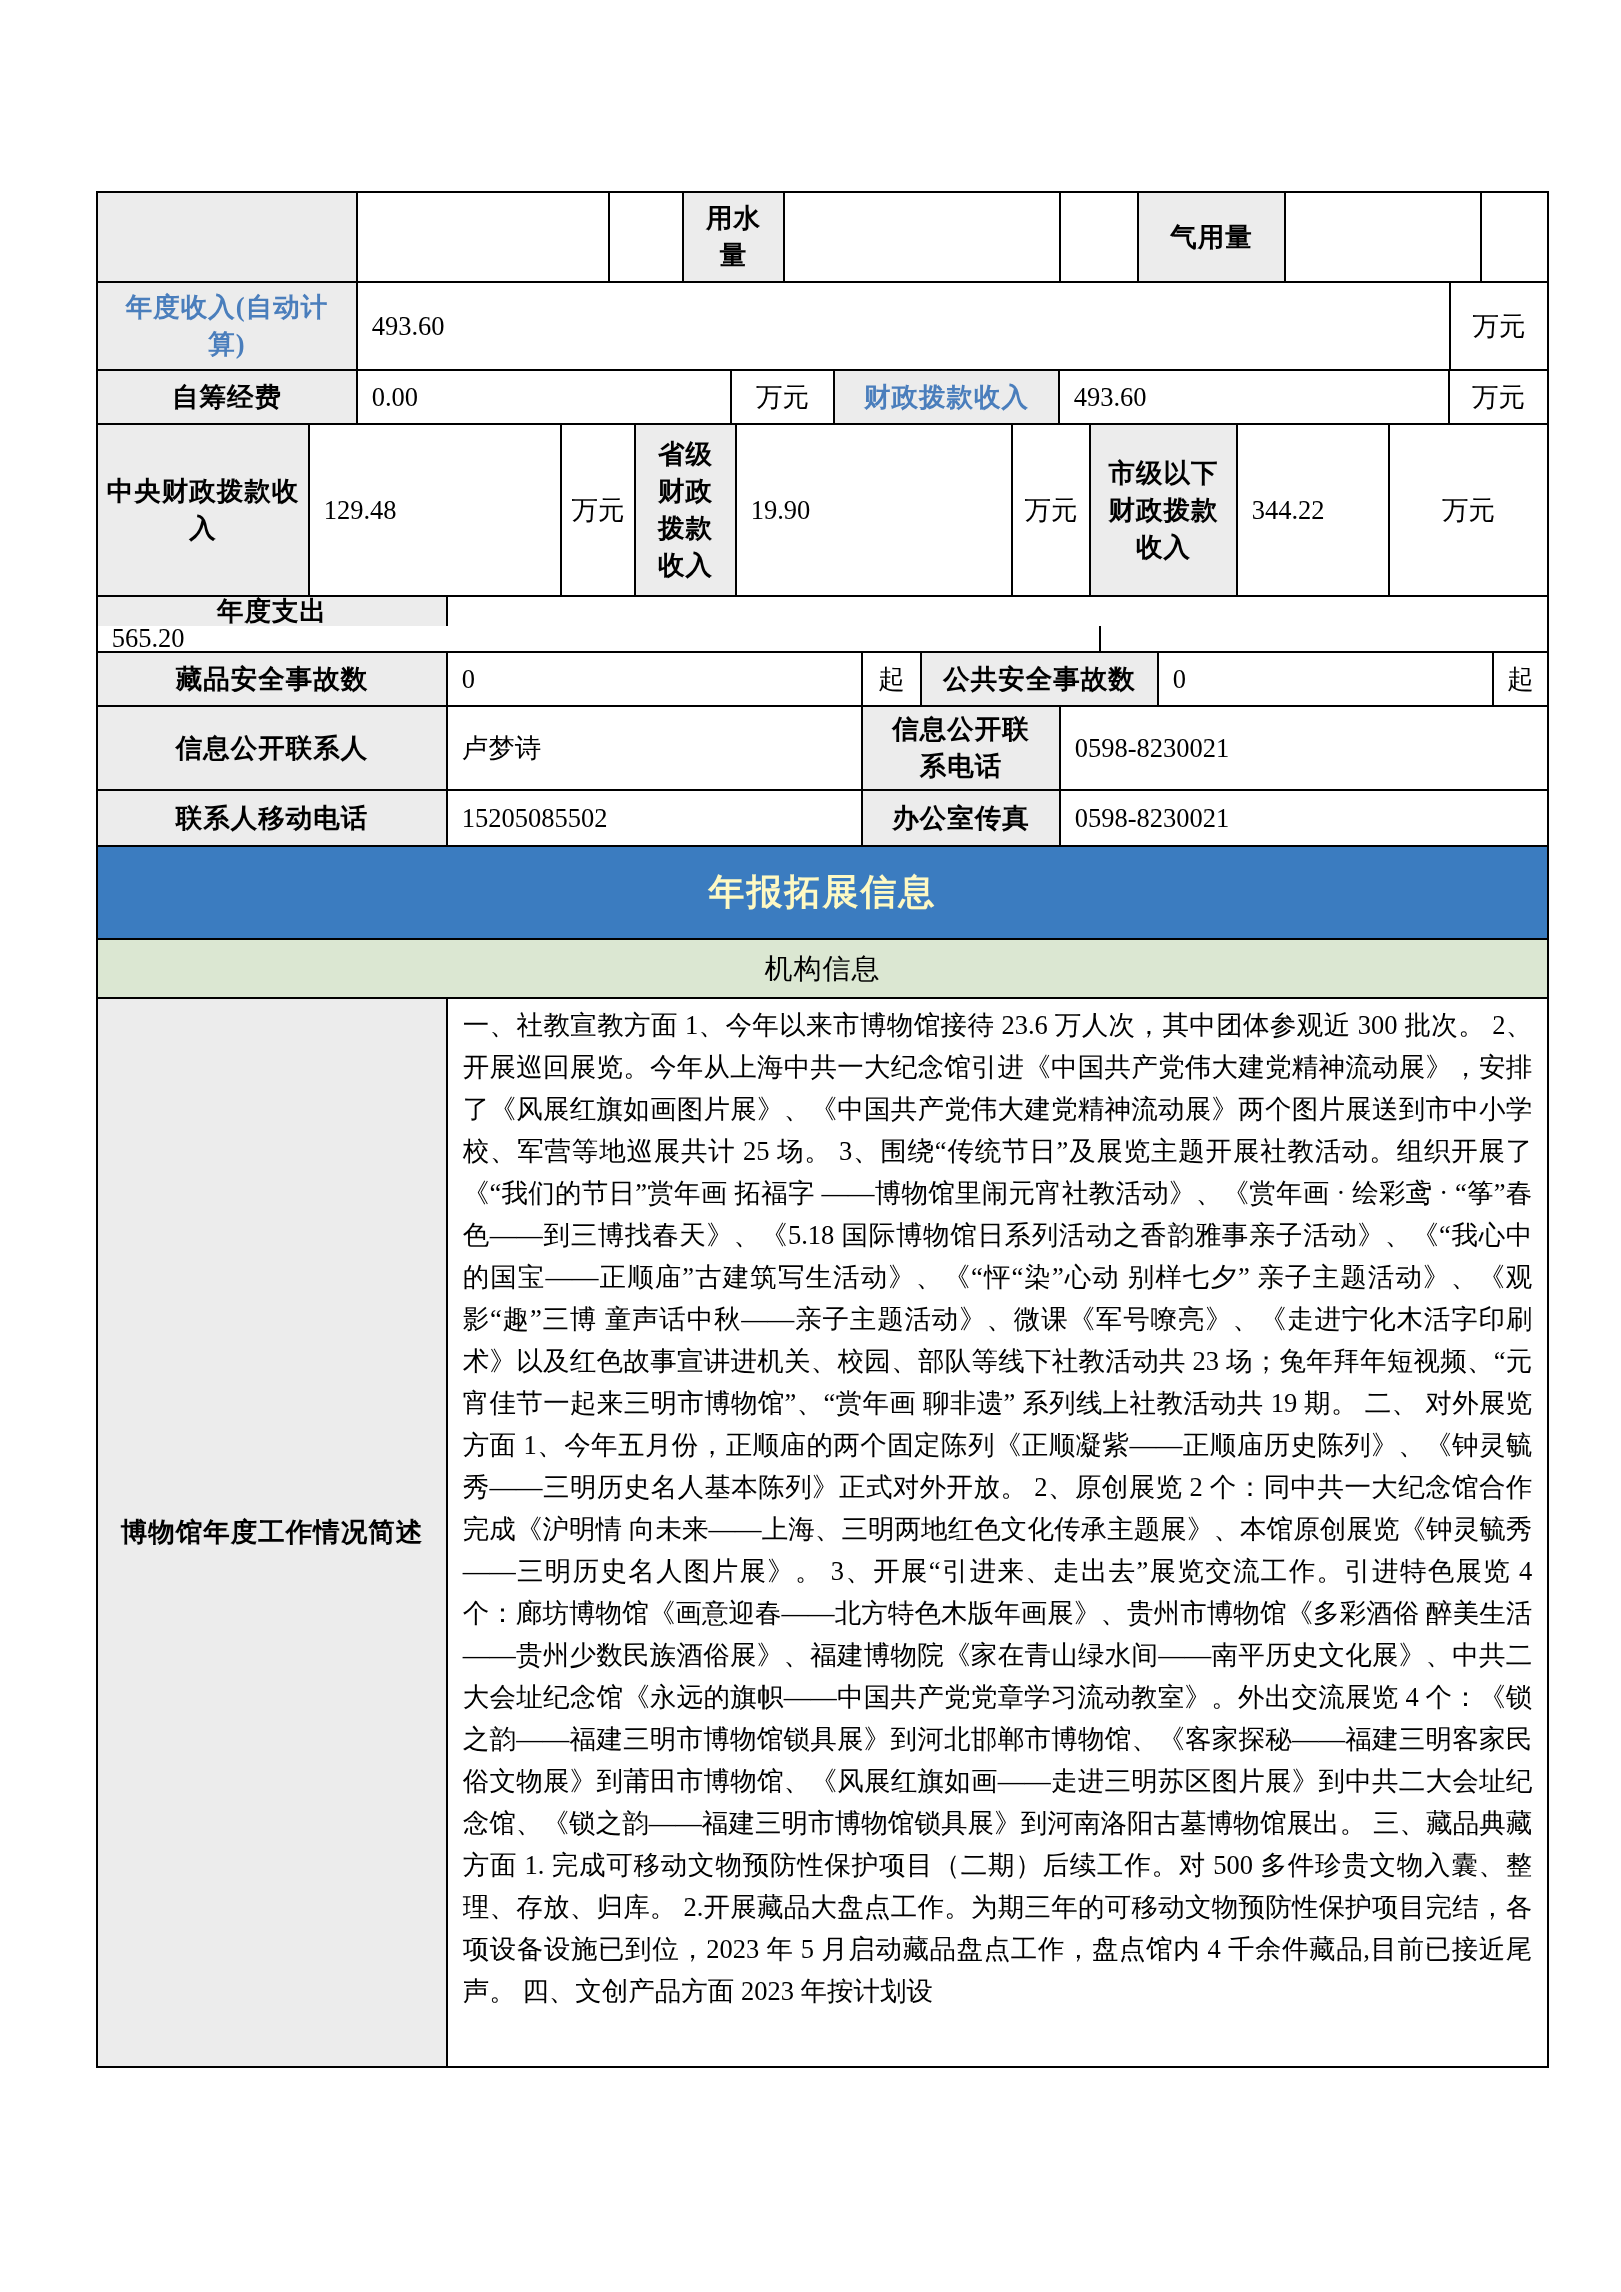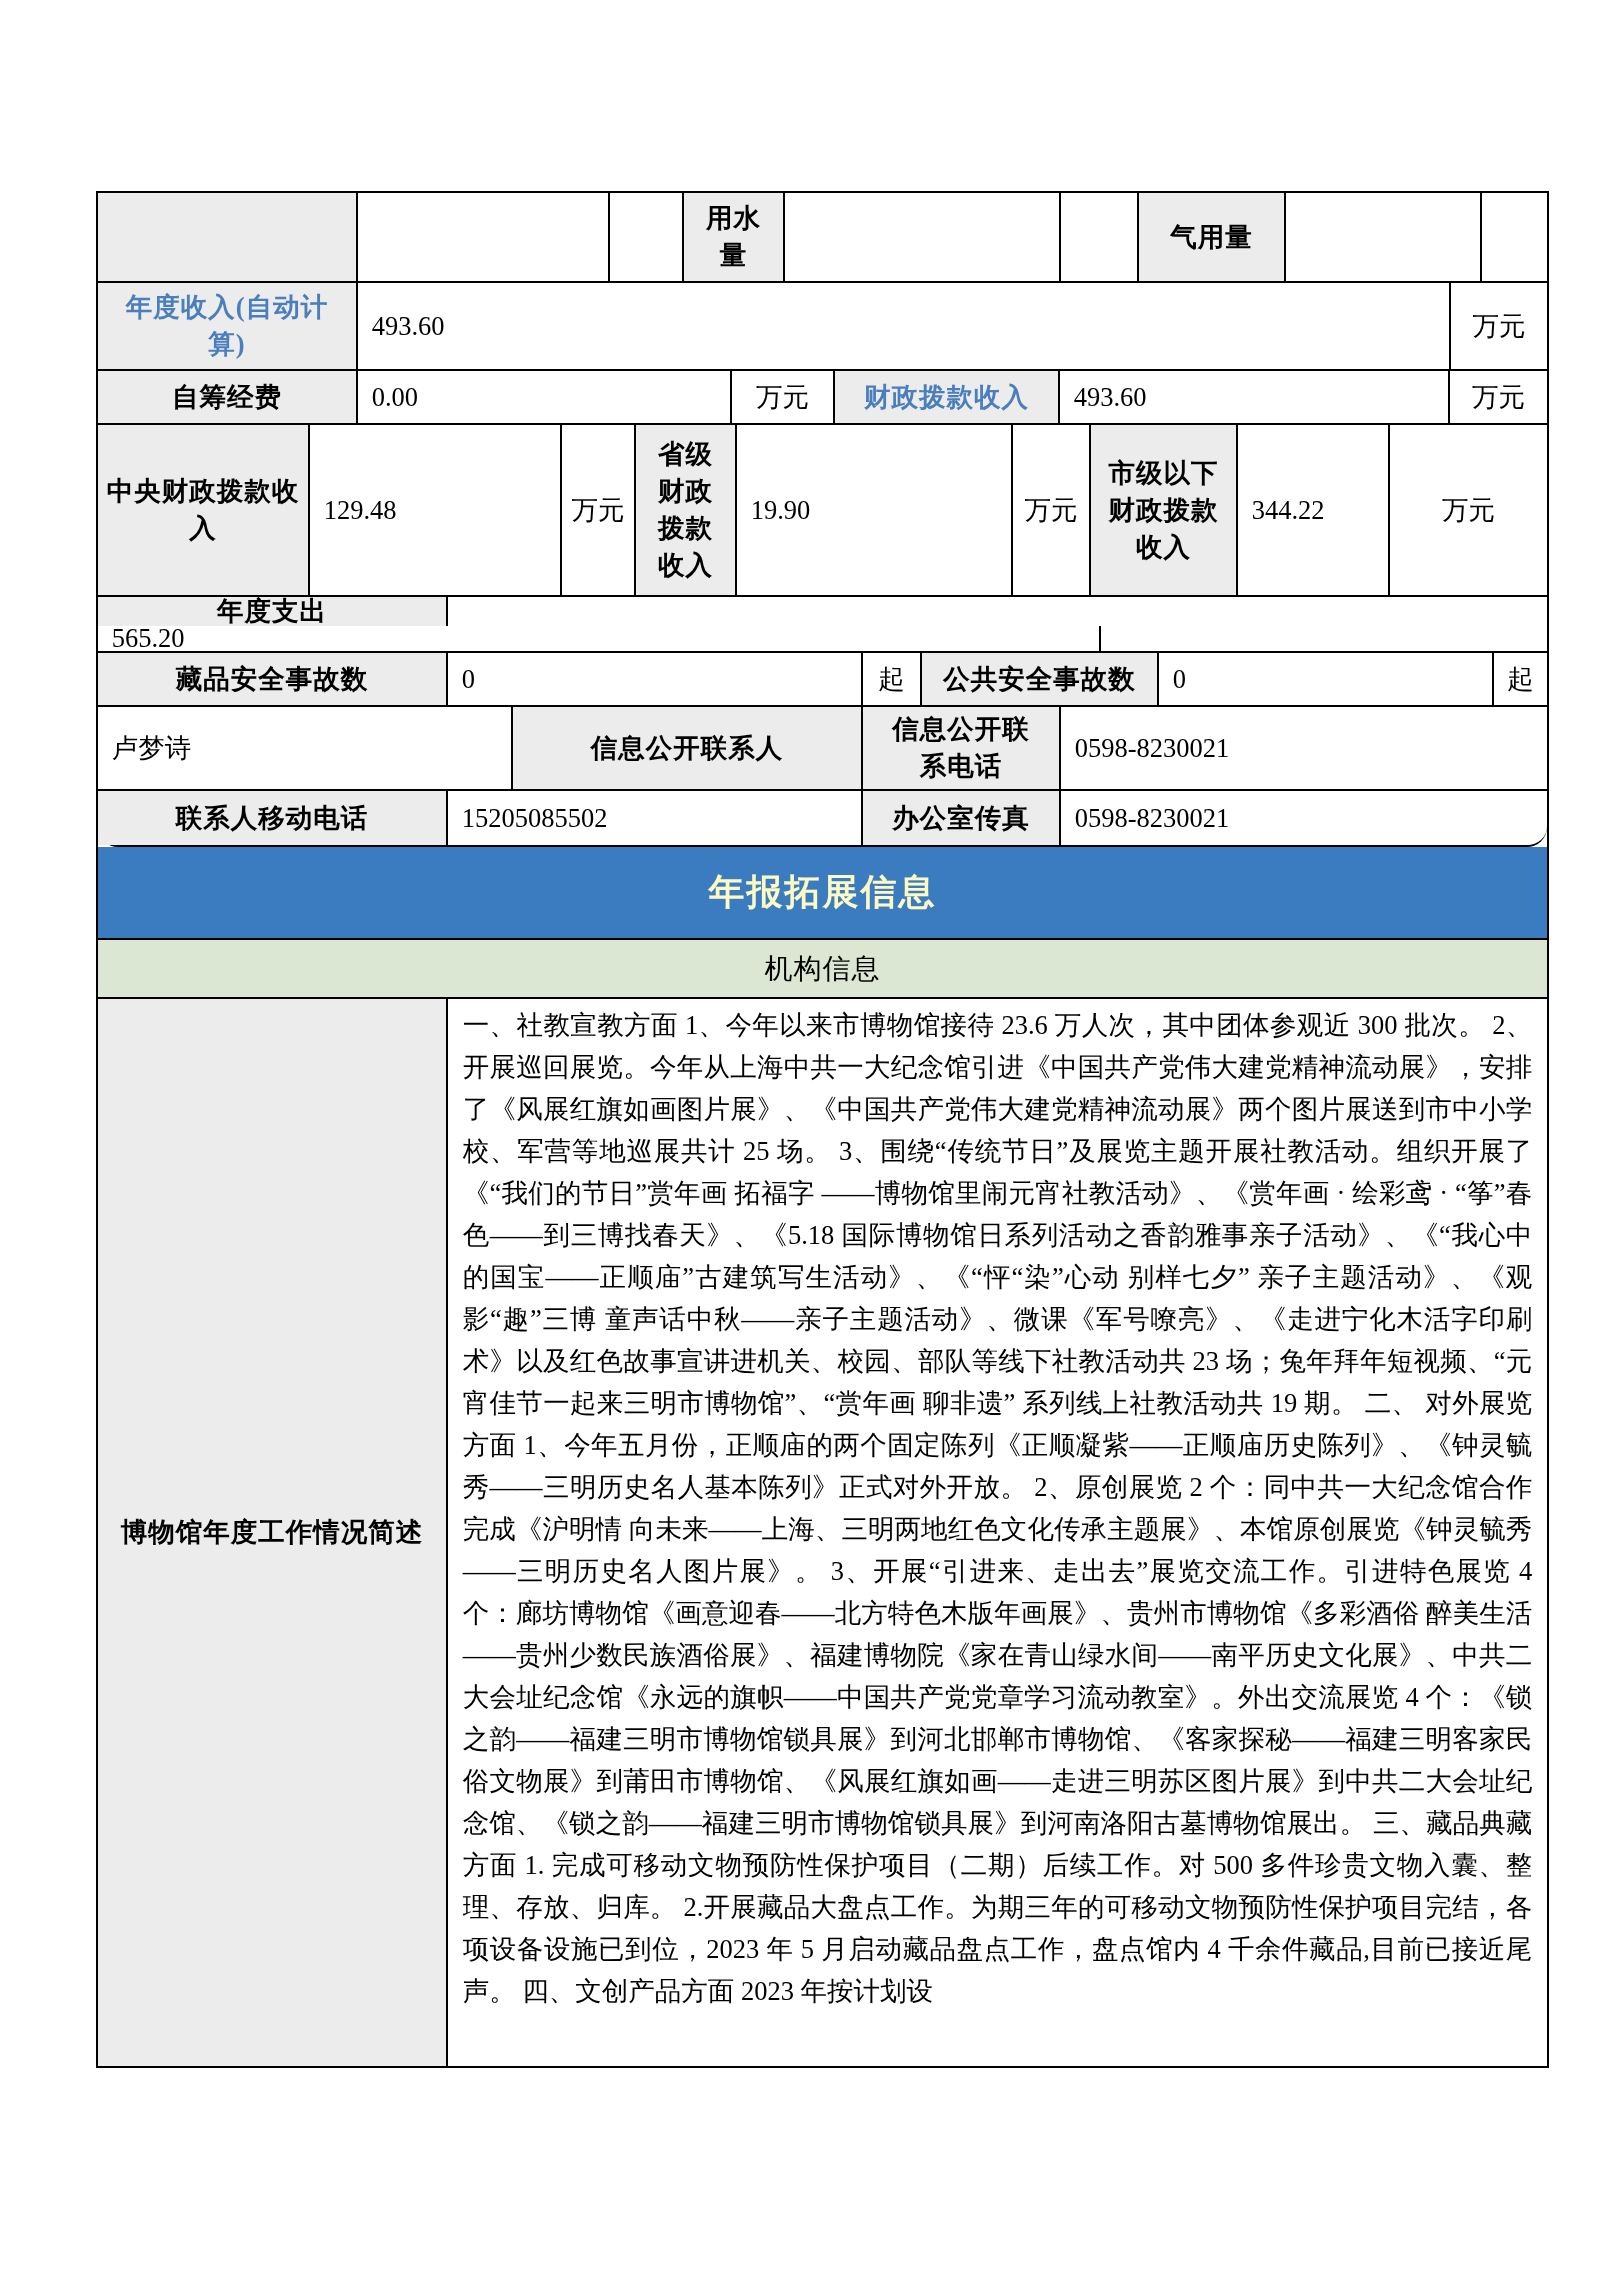--- a/index.html
+++ b/index.html
@@ -121,29 +121,29 @@
     <div class="row" style="height:54px;">
       <div class="cell gray label" style="width:350px;">藏品安全事故数</div>
       <div class="cell value" style="width:415px;">0</div>
       <div class="cell unit" style="width:59px;">起</div>
       <div class="cell gray label" style="width:237px;">公共安全事故数</div>
       <div class="cell value" style="width:335px;">0</div>
       <div class="cell unit" style="flex:1;">起</div>
     </div>
 
     <div class="row" style="height:84px;">
+      <div class="cell gray label" style="width:350px;">信息公开联系人</div>
       <div class="cell value" style="width:415px;">卢梦诗</div>
-      <div class="cell gray label" style="width:350px;">信息公开联系人</div>
       <div class="cell gray label" style="width:198px;">
           <span style="max-width:147px;">信息公开联系电话</span>
         </div>
       <div class="cell value" style="flex:1;">0598-8230021</div>
     </div>
 
-    <div class="row" style="height:56px;border-radius:20px;">
+    <div class="row" style="height:56px;">
       <div class="cell gray label" style="width:350px;">联系人移动电话</div>
       <div class="cell value" style="width:415px;">15205085502</div>
       <div class="cell gray label" style="width:198px;">办公室传真</div>
       <div class="cell value" style="flex:1;">0598-8230021</div>
     </div>
 
     <div class="row banner-blue" style="height:93px;">年报拓展信息</div>
 
     <div class="row banner-green" style="height:59px;">机构信息</div>
 

